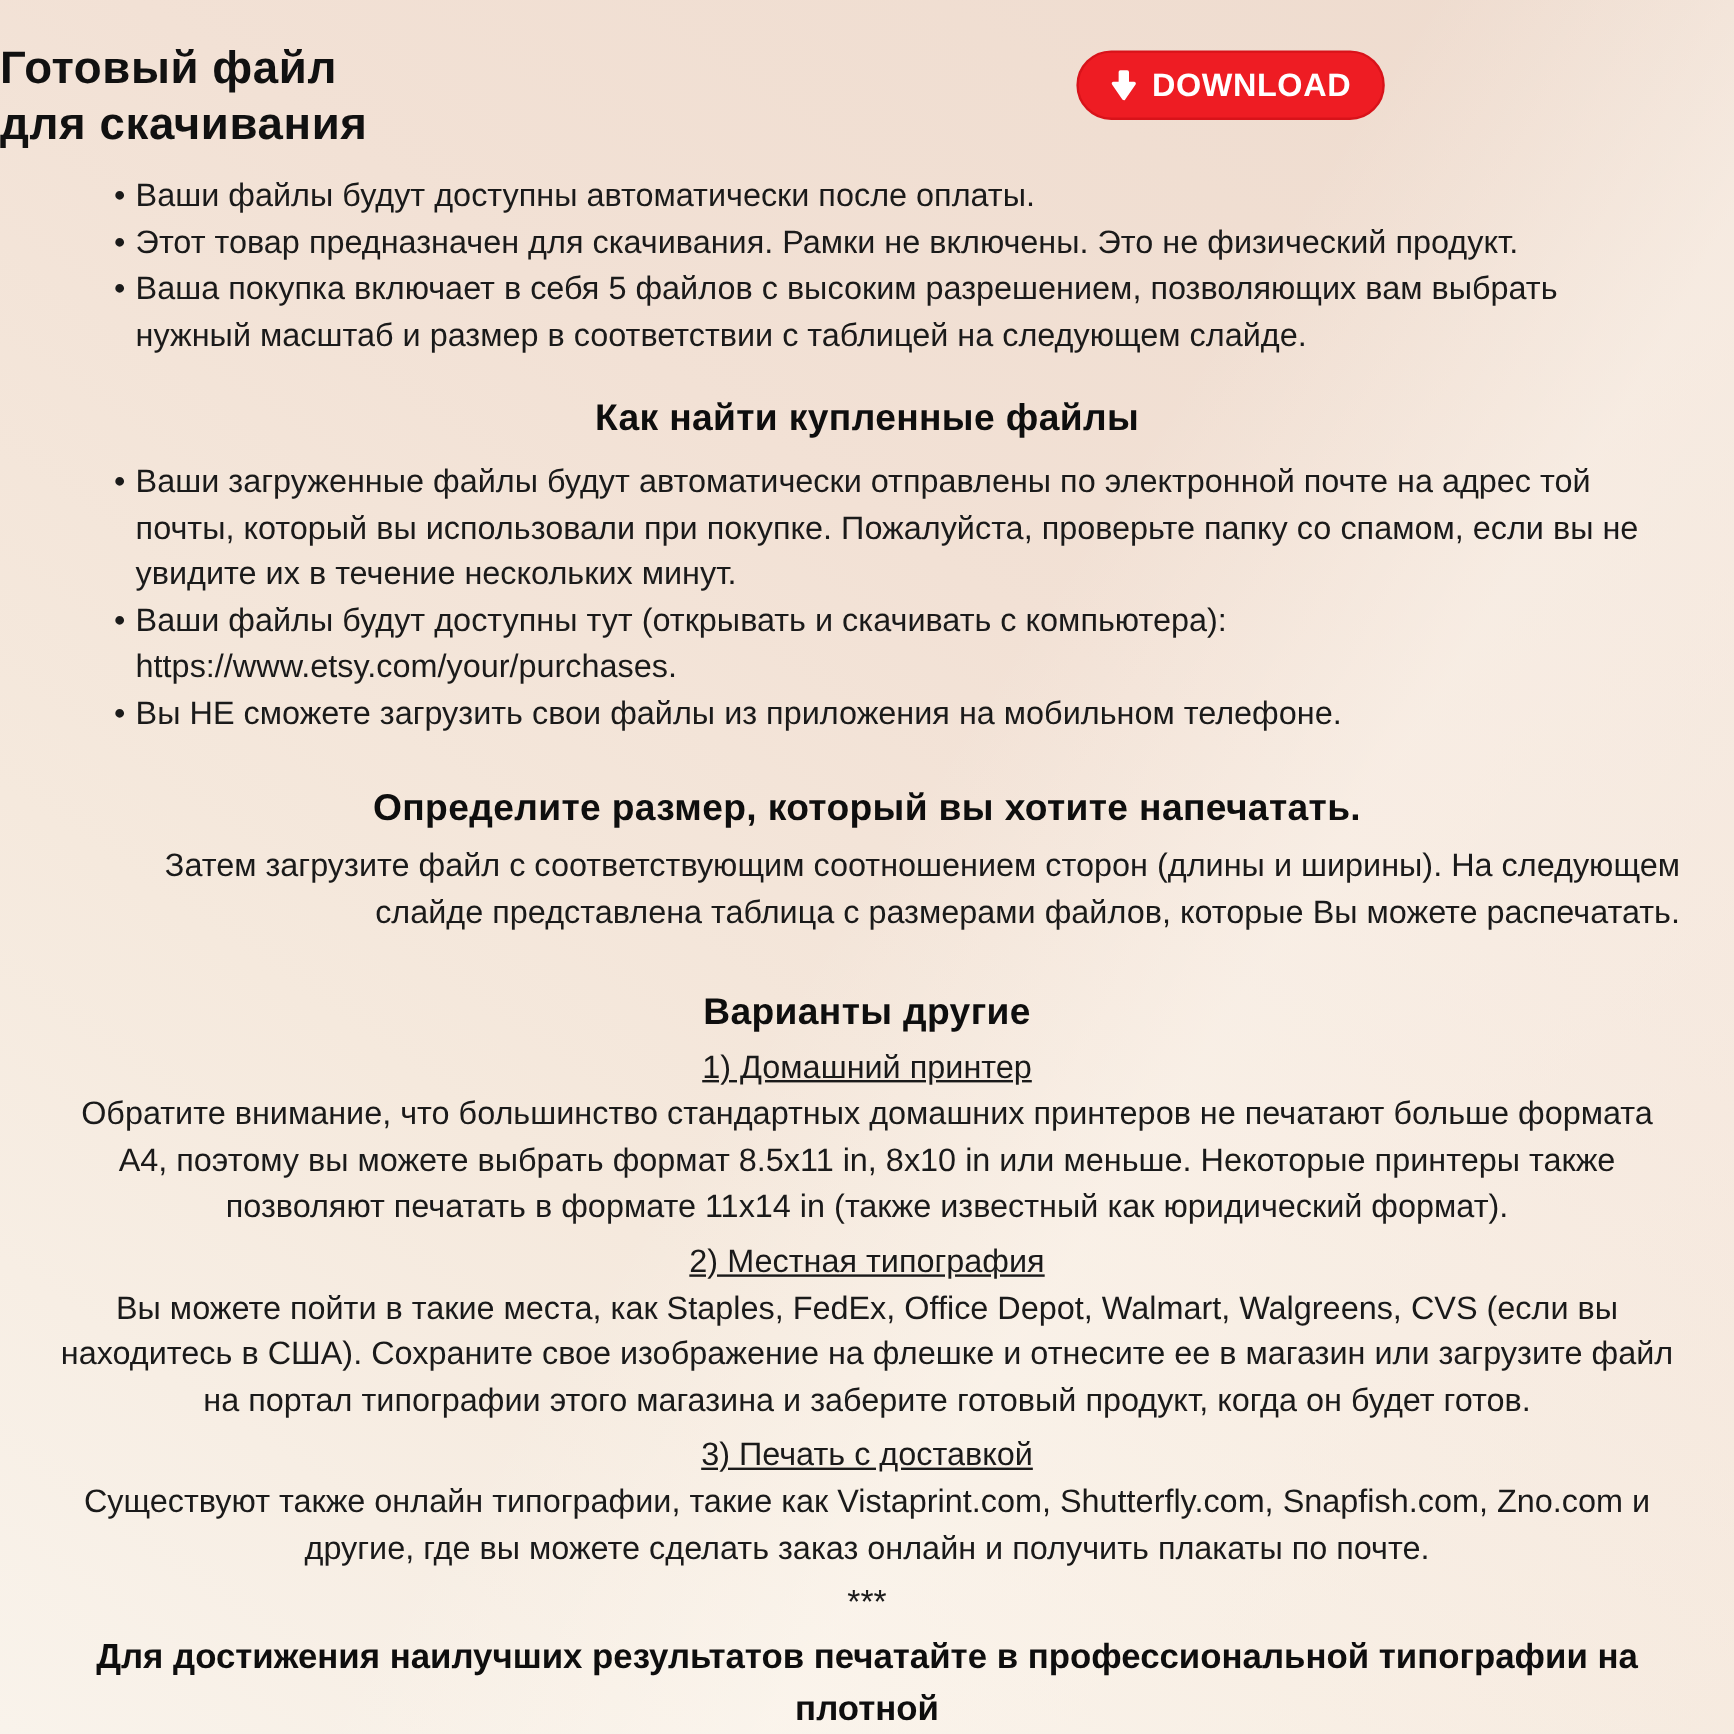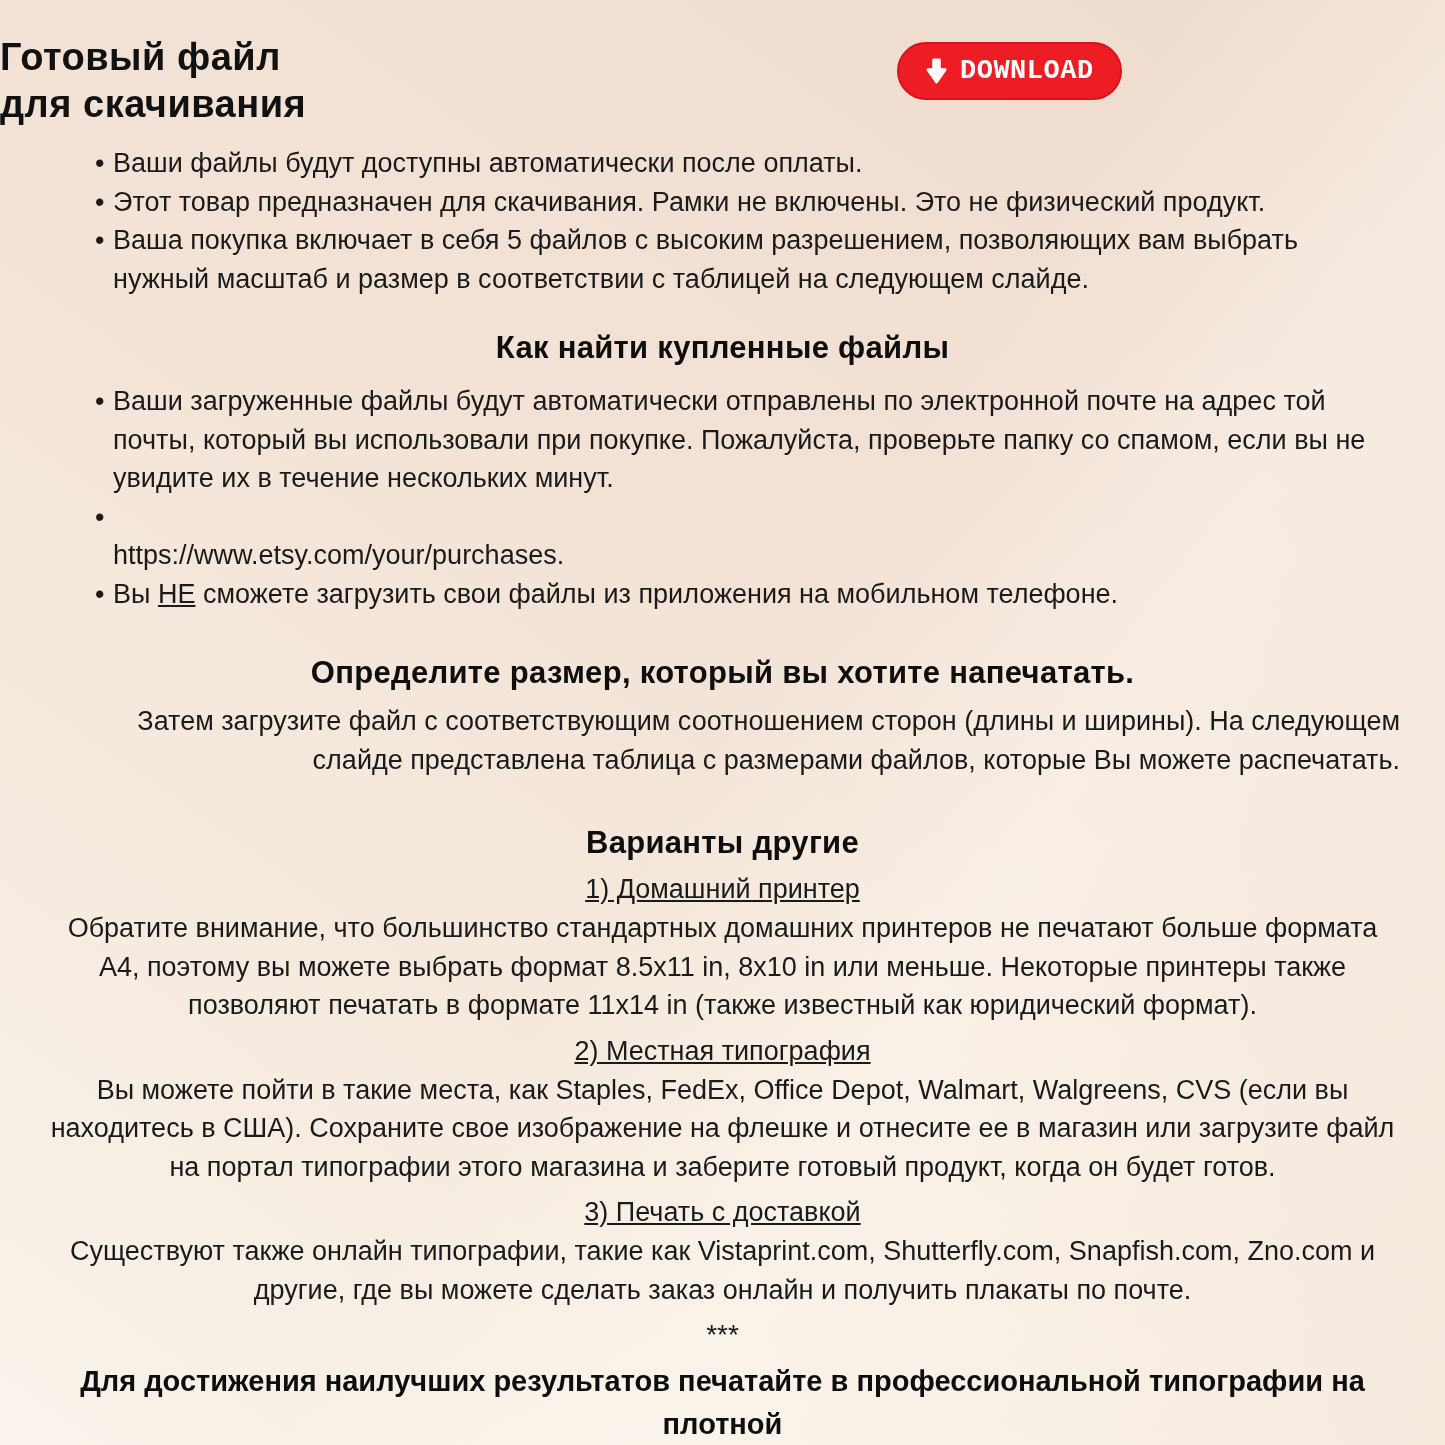--- a/index.html
+++ b/index.html
@@ -24,21 +24,21 @@
   }
   .download-btn{
     position:absolute;left:897px;top:8px;
     height:58px;
     display:flex;align-items:center;gap:12px;
     padding:0 26px;
     background:#ee1c23;
     border:2px solid #d8131a;
     border-radius:32px;
     color:#fff;
-    font-family:Liberation Mono, monospace;
+    font-family:Liberation Sans, sans-serif;
     font-size:27px;font-weight:bold;letter-spacing:0.5px;
     cursor:pointer;
   }
   .dl-icon{display:flex;align-items:center;}
   .bullets{
     list-style:none;
     margin:14px 45px 0 95px;
     padding:0;
     font-size:27px;line-height:38.5px;
   }
@@ -66,21 +66,21 @@
     margin-top:7px;
     text-align:center;
     font-size:27px;line-height:39px;
   }
   .opt-label .u-label{text-decoration:underline;}
   .para-center{
     margin:0 30px;
     font-size:27px;line-height:38.5px;
     text-align:center;
   }
-  .u{text-decoration:underline;margin-top:24px;}
+  .u{margin-top:24px;}
   .url{display:inline-block;}
   .separator{
     margin-top:9px;
     text-align:center;
     font-size:28px;line-height:34px;
   }
   .footer-note{
     margin:8px 55px 0;
     text-align:center;
     font-size:29px;font-weight:bold;line-height:43px;
@@ -115,21 +115,21 @@
 нужный масштаб и размер в соответствии с таблицей на следующем слайде.</span></li>
   </ul>
 
   <h2 class="h-find">Как найти купленные файлы</h2>
 
   <ul class="bullets">
     <li><span class="preline">Ваши загруженные файлы будут автоматически отправлены по электронной почте на адрес той
 почты, который вы использовали при покупке. Пожалуйста, проверьте папку со спамом, если вы не
 увидите их в течение нескольких минут.</span></li>
     <li>
-      <br>
+      <span>Ваши файлы будут доступны тут (открывать и скачивать с компьютера):</span><br>
       <span class="url">https://www.etsy.com/your/purchases.</span>
     </li>
     <li>
       <span>Вы </span><span class="u">НЕ</span><span> сможете загрузить свои файлы из приложения на мобильном телефоне.</span>
     </li>
   </ul>
 
   <h2 class="h-size">Определите размер, который вы хотите напечатать.</h2>
   <p class="para-left preline">Затем загрузите файл с соответствующим соотношением сторон (длины и ширины). На следующем
 слайде представлена таблица с размерами файлов, которые Вы можете распечатать.</p>

